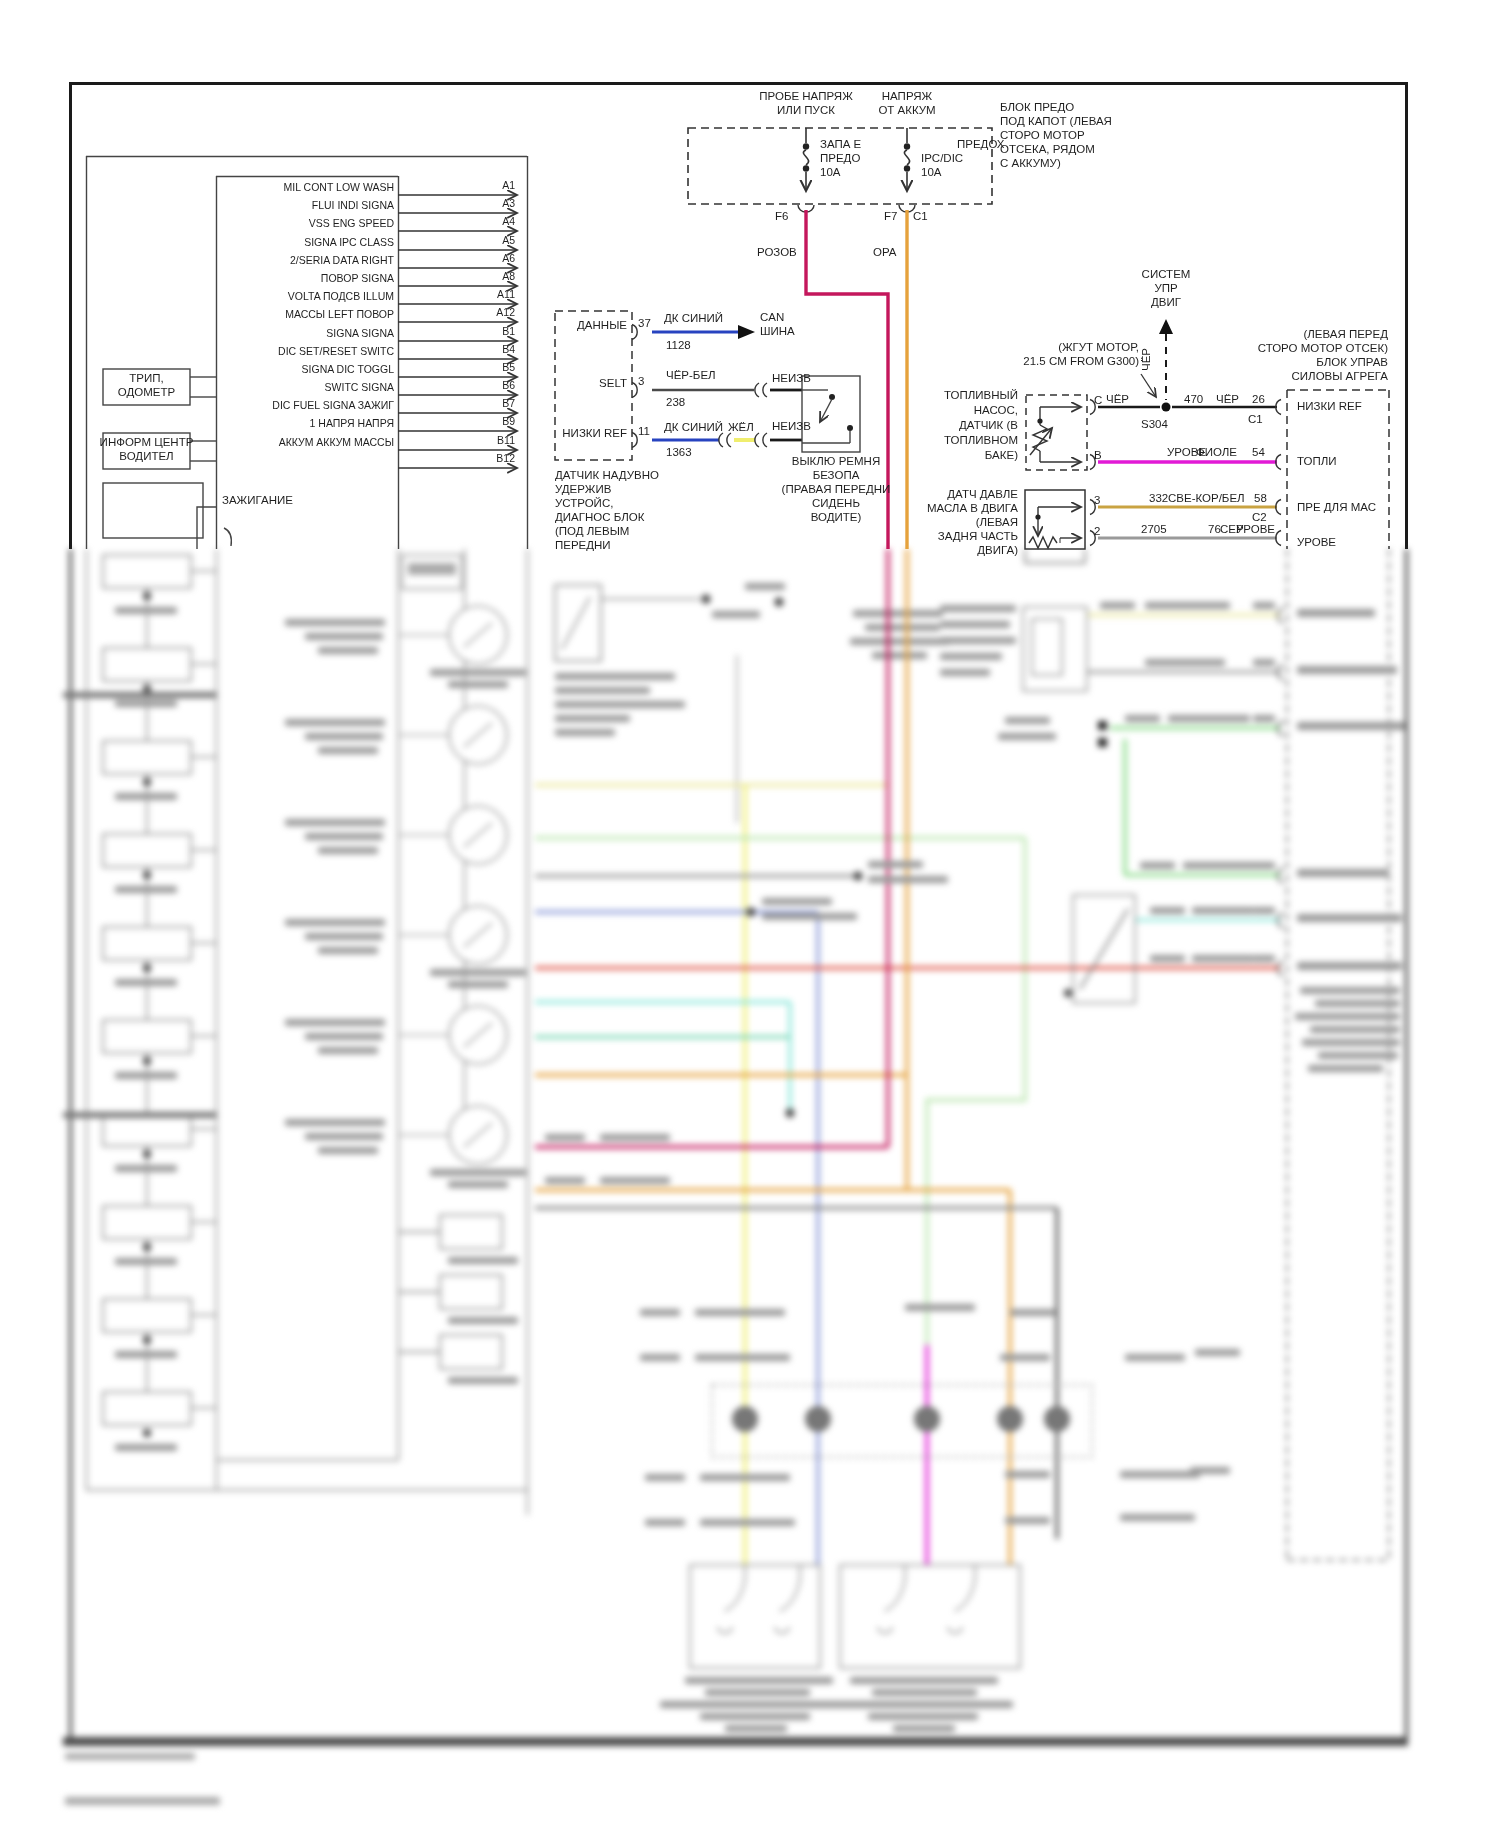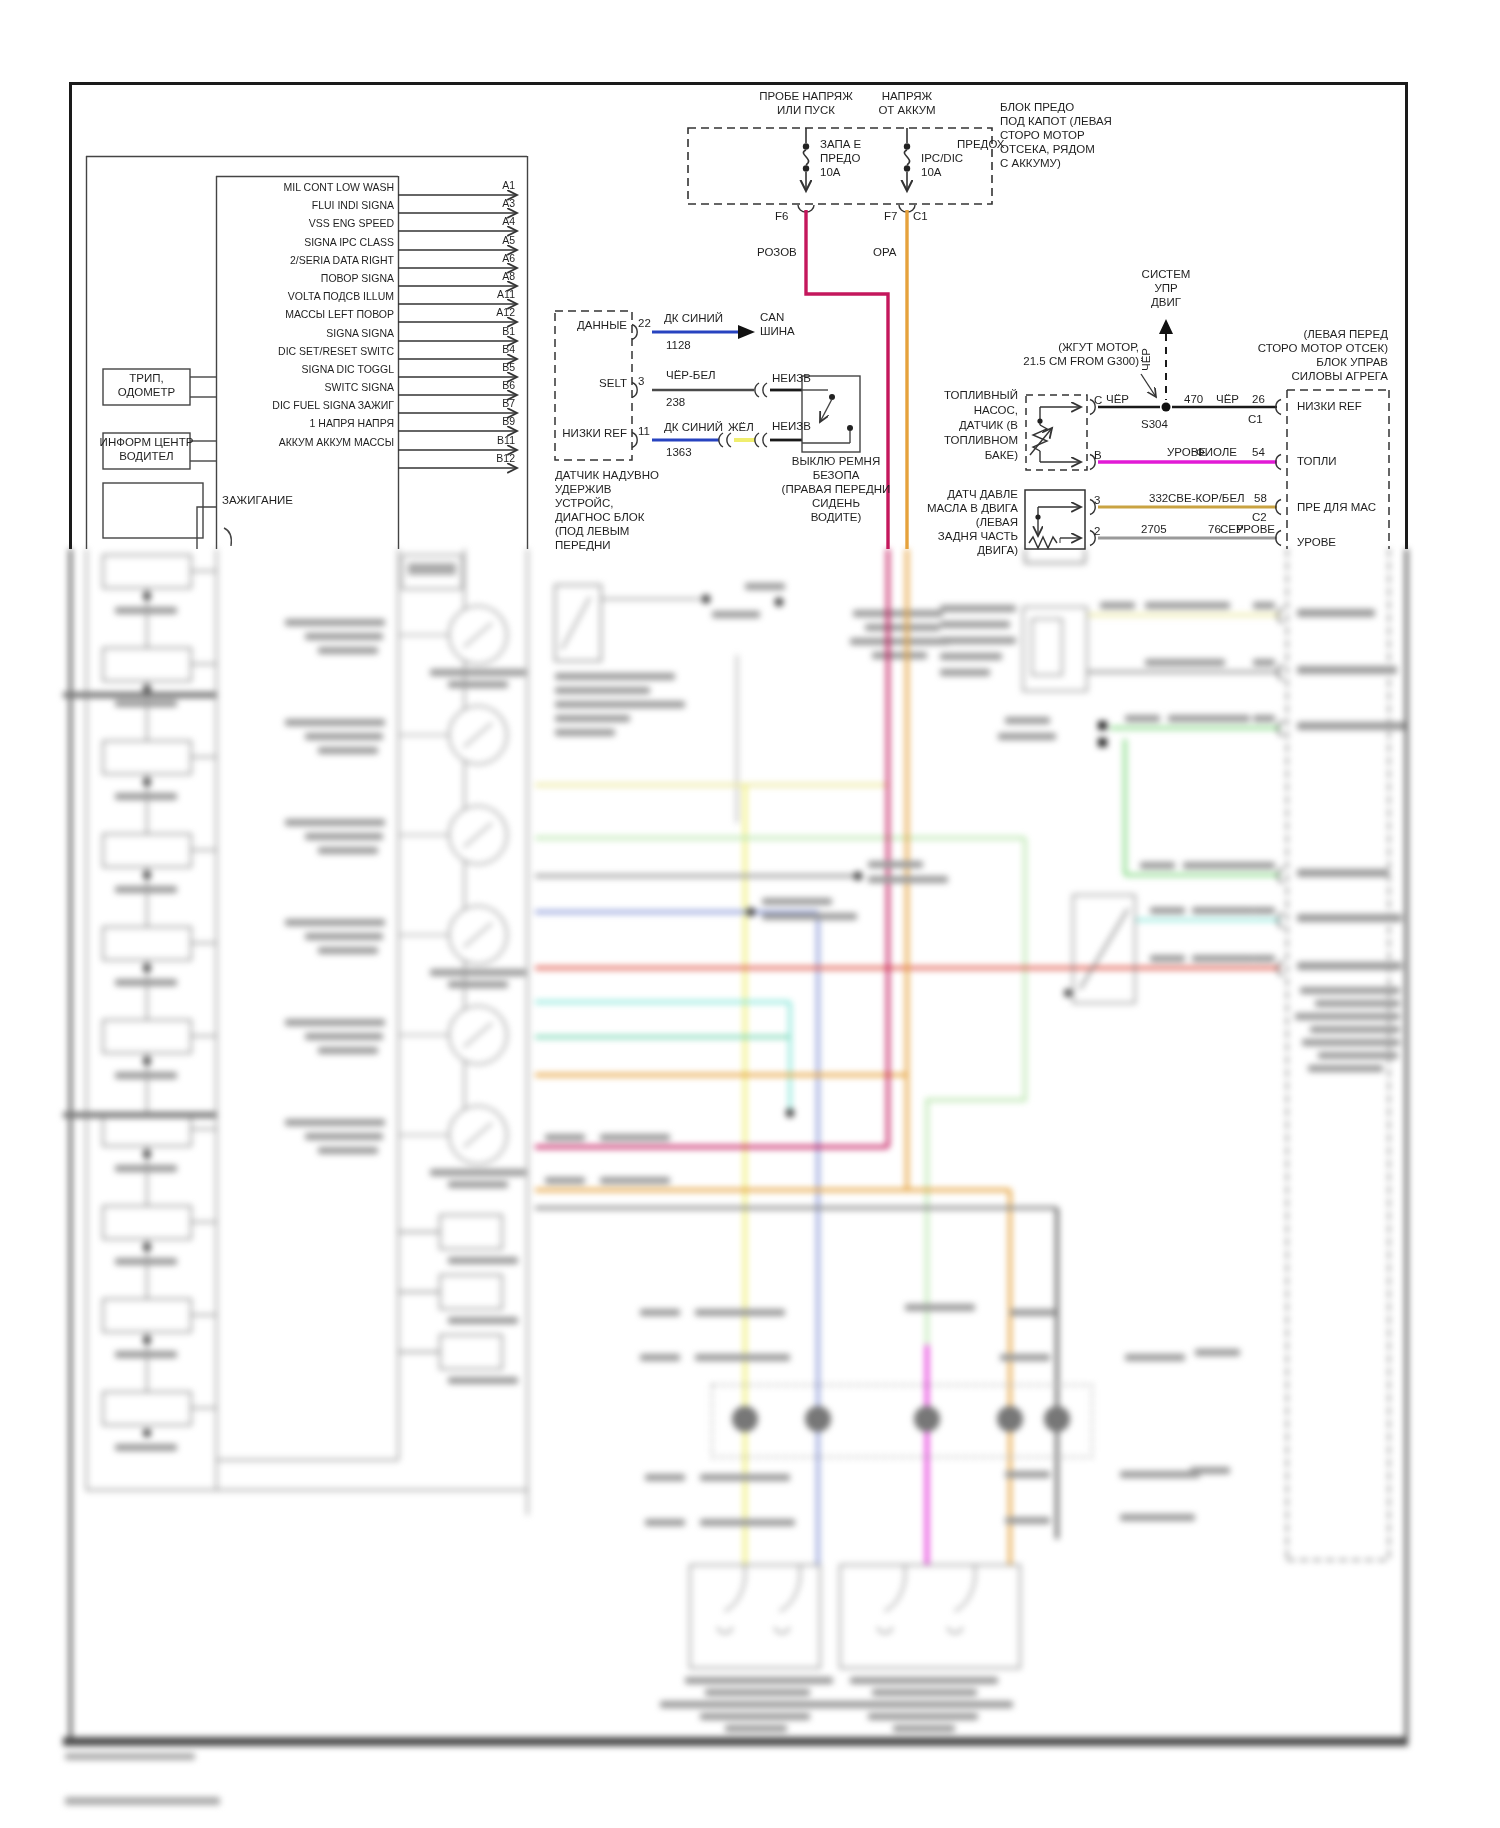--- a/index.html
+++ b/index.html
@@ -258,21 +258,21 @@
   <span class="lbl" style="left:1000px;top:129px">СТОРО МОТОР</span>
   <span class="lbl" style="left:1000px;top:143px">ОТСЕКА, РЯДОМ</span>
   <span class="lbl" style="left:1000px;top:157px">С АККУМУ)</span>
   <span class="lbl" style="left:775px;top:210px">F6</span>
   <span class="lbl" style="left:884px;top:210px">F7</span>
   <span class="lbl" style="left:913px;top:210px">C1</span>
   <span class="lbl" style="left:757px;top:246px">РОЗОВ</span>
   <span class="lbl" style="left:873px;top:246px">ОРА</span>
 
   <span class="lbl ra" style="left:540px;top:319px;width:87px">ДАННЫЕ</span>
-  <span class="lbl" style="left:638px;top:317px">22</span>
+  <span class="lbl" style="left:638px;top:317px">37</span>
   <span class="lbl ra" style="left:540px;top:377px;width:87px">SELT</span>
   <span class="lbl" style="left:638px;top:375px">3</span>
   <span class="lbl ra" style="left:540px;top:427px;width:87px">НИЗКИ REF</span>
   <span class="lbl" style="left:638px;top:425px">11</span>
   <span class="lbl" style="left:664px;top:312px">ДК СИНИЙ</span>
   <span class="lbl" style="left:666px;top:339px">1128</span>
   <span class="lbl" style="left:760px;top:311px">CAN</span>
   <span class="lbl" style="left:760px;top:325px">ШИНА</span>
   <span class="lbl" style="left:666px;top:369px">ЧЁР-БЕЛ</span>
   <span class="lbl" style="left:666px;top:396px">238</span>

